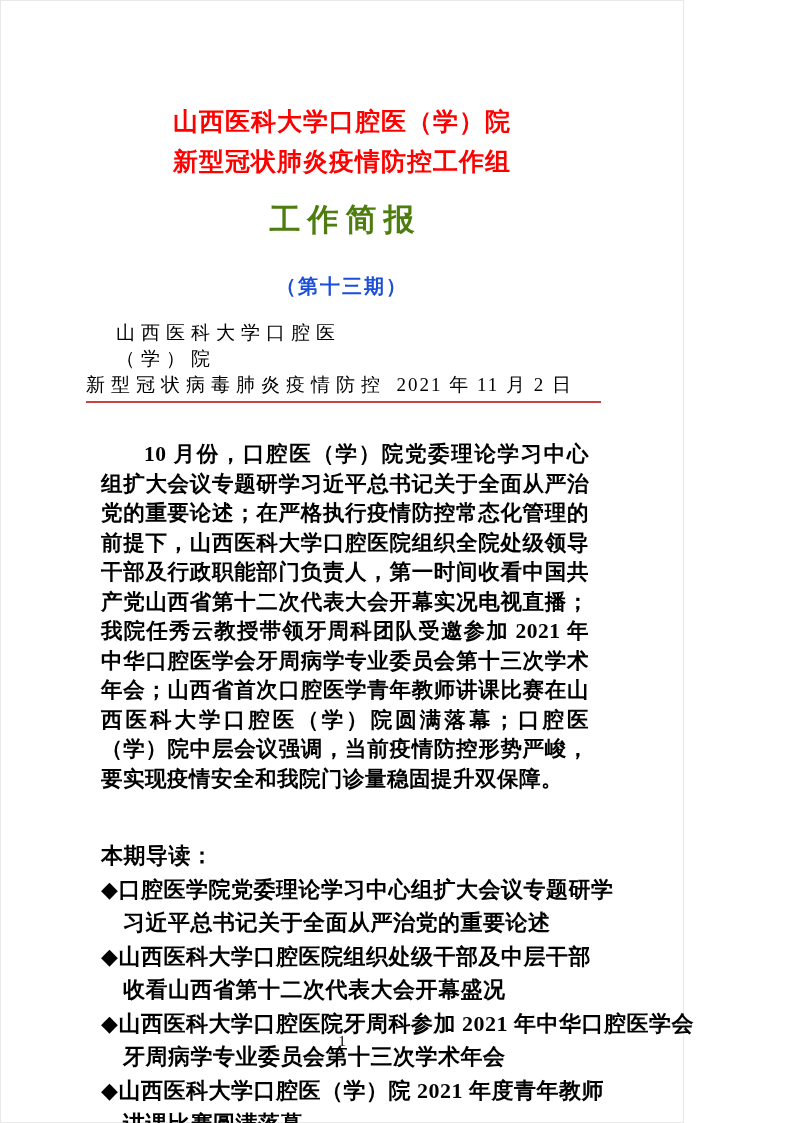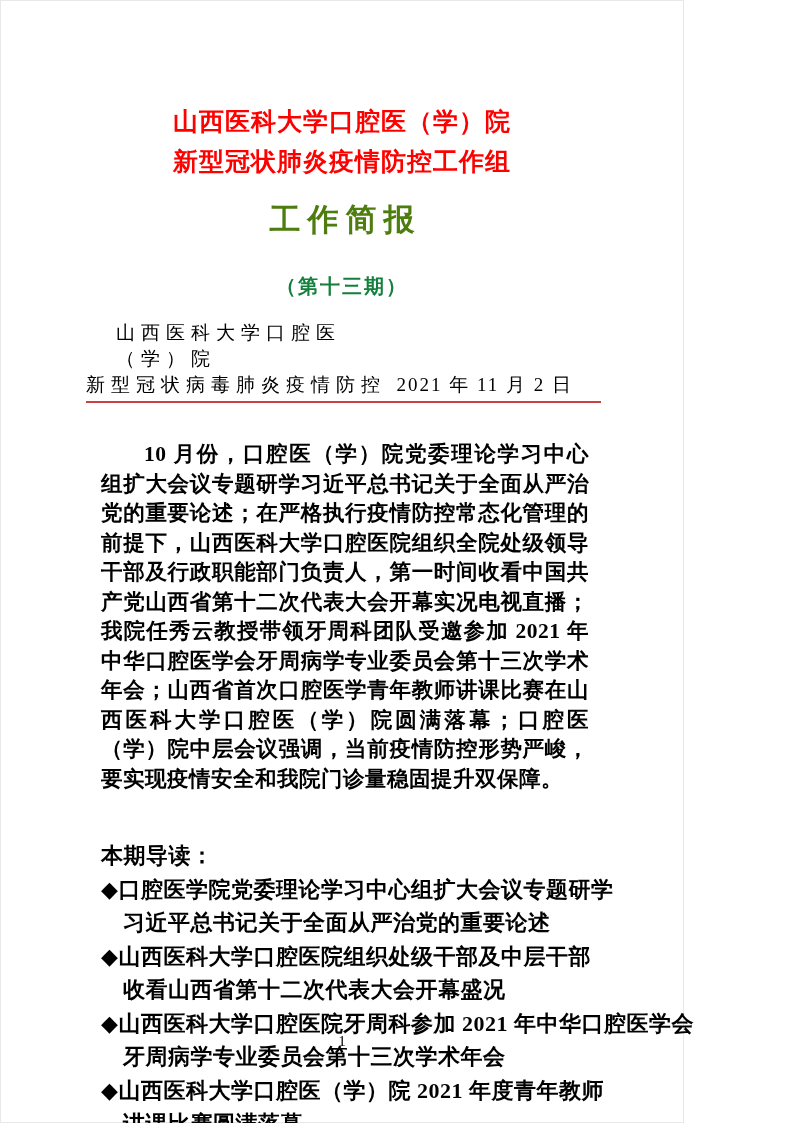--- a/index.html
+++ b/index.html
@@ -32,21 +32,21 @@
     color: #4d7c0f;
     font-family: "Liberation Sans", "DejaVu Sans", sans-serif;
     font-weight: bold;
     font-size: 31px;
     line-height: 34px;
     letter-spacing: 7px;
     margin-top: 22px;
     text-indent: 7px; 
   }
   .issue-label {
-    color: #15803d;
+    color: #1d4ed8;
     font-size: 20px;
     font-weight: bold;
     letter-spacing: 2px;
     margin-top: 36px;
   }
 
   
   .masthead {
     margin: 20px 82px 0 85px;
     display: flex;

